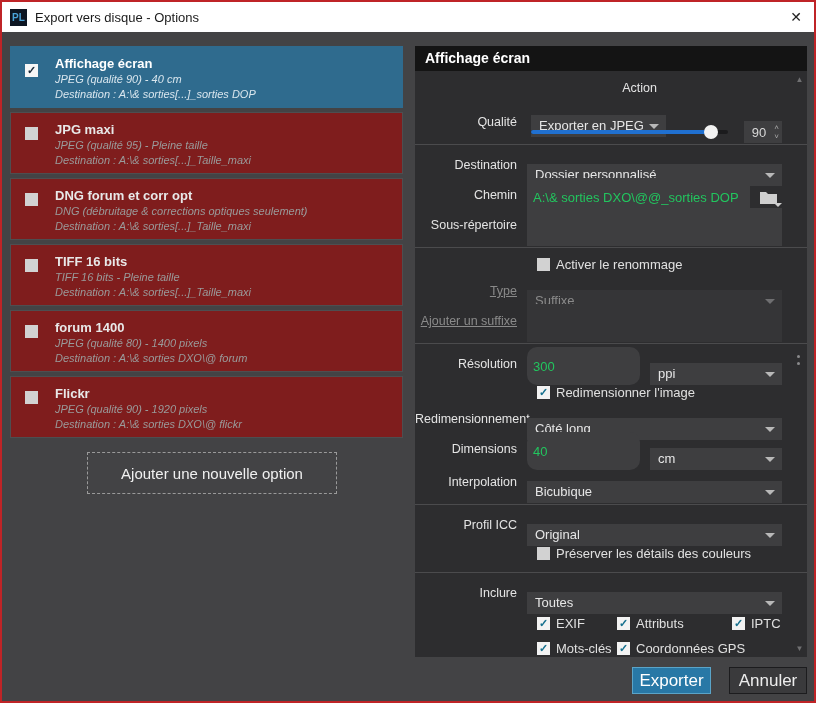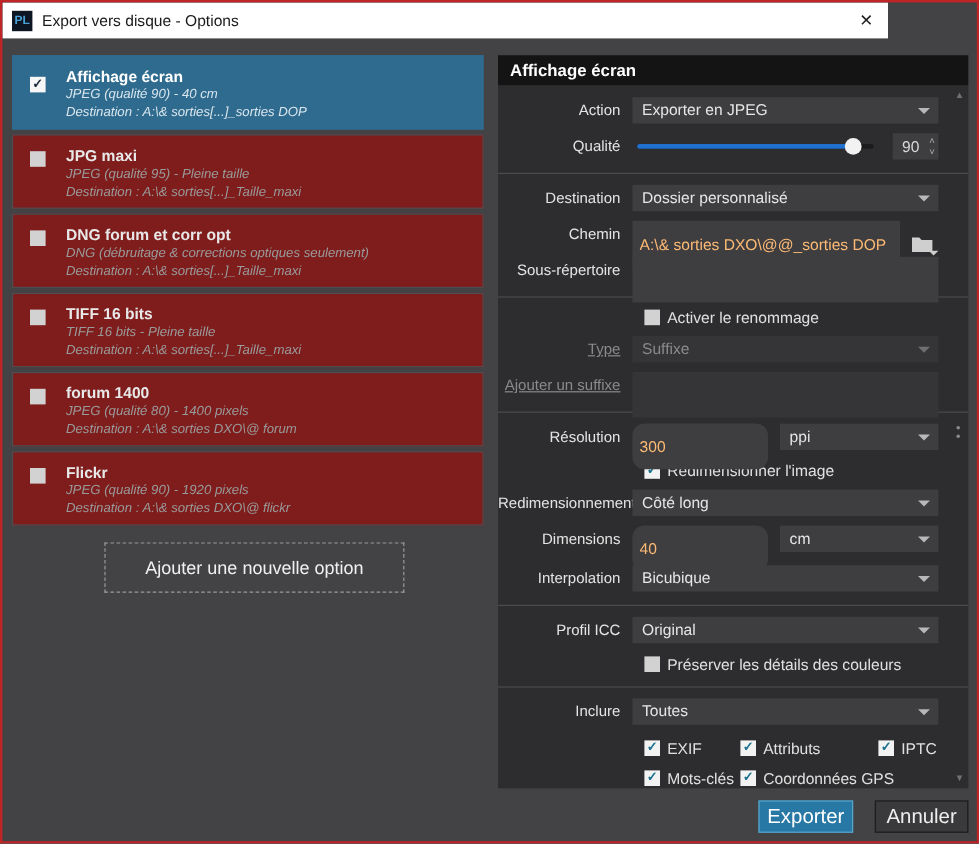--- a/index.html
+++ b/index.html
@@ -1,20 +1,20 @@
 <!DOCTYPE html>
 <html><head>
 <meta charset="utf-8">
 <style>
   html,body{margin:0;padding:0;background:#666;}
   *{box-sizing:border-box;font-family:"Liberation Sans",sans-serif;}
   .window{position:relative;width:816px;height:703px;background:#434345;border:2px solid #bf2427;overflow:hidden;}
 
   
-  .titlebar{position:absolute;left:0;top:0;width:738px;height:30px;background:#ffffff;display:flex;align-items:center;}
+  .titlebar{position:absolute;left:0;top:0;width:812px;height:30px;background:#ffffff;display:flex;align-items:center;}
   .applogo{width:17px;height:17px;margin-left:8px;background:#0d1622;color:#4aa3d8;font-size:10px;font-weight:bold;display:flex;align-items:center;justify-content:center;letter-spacing:0;}
   .titletext{margin-left:8px;font-size:13px;color:#1a1a1a;}
   .closebtn{position:absolute;right:6px;top:3px;width:24px;height:24px;display:flex;align-items:center;justify-content:center;color:#222;font-size:14px;cursor:default;}
 
   
   .preset-list{position:absolute;left:8px;top:44px;width:393px;}
   .preset{position:relative;height:62px;margin-bottom:4px;background:#7f1d1d;border:1px solid #4e4e50;}
   .preset.selected{background:#2f6b8e;border-color:#2f6b8e;}
   .preset .cbwrap{position:absolute;left:14px;top:13px;}
   .preset .ptexts{position:absolute;left:44px;top:8px;right:6px;}
@@ -31,30 +31,30 @@
   .cb.chk-dark{background:#f7f7f7;color:#1c2b3a;font-size:11px;font-weight:bold;line-height:13px;}
   .cb.chk-teal{background:#f2f2f2;color:#16708e;font-size:11px;font-weight:bold;line-height:13px;}
 
   
   .panel{position:absolute;left:413px;top:44px;width:392px;height:611px;background:#2d2d2f;overflow:hidden;}
   .panel-header{height:25px;background:#141414;color:#ffffff;font-size:14px;font-weight:bold;line-height:25px;padding-left:10px;}
   .sep{border-top:1px solid #4b4b4d;margin-top:11px;}
   .row{display:flex;align-items:center;height:22px;margin-top:8px;}
   .row .lbl{width:112px;min-width:112px;text-align:right;padding-right:10px;color:#e4e4e4;font-size:12.5px;white-space:nowrap;}
   .row .lbl.dim{color:#8a8a8a;text-decoration:underline;}
-  .row .ctrl{flex:1;margin-right:25px;position:relative;display:flex;align-items:flex-start;height:22px;}
+  .row .ctrl{flex:1;margin-right:25px;position:relative;display:flex;align-items:flex-end;height:22px;margin-top:20px;}
   .cbrow{padding-left:122px;height:16px;}
   .cbitem{display:flex;align-items:center;gap:6px;color:#e0e0e0;font-size:13px;white-space:nowrap;}
 
   .dd{position:relative;width:100%;height:22px;background:#3e3e40;color:#e6e6e6;font-size:13px;line-height:22px;padding:0 22px 0 8px;white-space:nowrap;overflow:hidden;}
   .dd .chev{position:absolute;right:7px;top:9px;width:0;height:0;border-left:5px solid transparent;border-right:5px solid transparent;border-top:5px solid #b8b8b8;}
   .dd.disabled{background:#353537;color:#8a8a8a;}
   .dd.disabled .chev{border-top-color:#6f6f71;}
 
-  .tf{height:38px;background:#3e3e40;border:none;color:#fdba74;font-size:13px;padding:0 6px;width:100%;outline:none;}
+  .tf{height:38px;background:#3e3e40;border:none;color:#22c55e;font-size:13px;padding:0 6px;width:100%;outline:none;}
   .tf.disabled{background:#353537;}
   .dualin{width:113px;min-width:113px;margin-right:10px;border-radius:10px;}
 
   
   .slider{flex:1;position:relative;height:22px;}
   .slider .track{position:absolute;left:4px;right:4px;top:9px;height:4px;background:#1b1b1d;border-radius:2px;}
   .slider .fill{position:absolute;left:4px;top:9px;height:4px;width:88%;background:#2070d0;border-radius:2px;}
   .slider .thumb{position:absolute;top:4px;left:calc(88% - 3px);width:14px;height:14px;border-radius:50%;background:#f2f2f2;}
   .spin{position:relative;width:38px;min-width:38px;height:22px;margin-left:12px;background:#3e3e40;}
   .spin input{width:100%;height:22px;background:transparent;border:none;color:#d8d8d8;font-size:13px;text-align:center;padding-right:10px;outline:none;}
@@ -151,21 +151,21 @@
       </div>
     </div>
 
   </div>
 
   <div class="addbtn">Ajouter une nouvelle option</div>
 
   <div class="panel">
     <div class="panel-header">Affichage écran</div>
 
-    <div class="row" style="margin-top:10px;">
+    <div class="row" style="margin-top:10px;flex-direction:column;">
       <div class="lbl">Action</div>
       <div class="ctrl">
         <div class="dd">
           <span>Exporter en JPEG</span>
           <span class="chev"></span>
         </div>
       </div>
     </div>
     <div class="row">
       <div class="lbl">Qualité</div>

